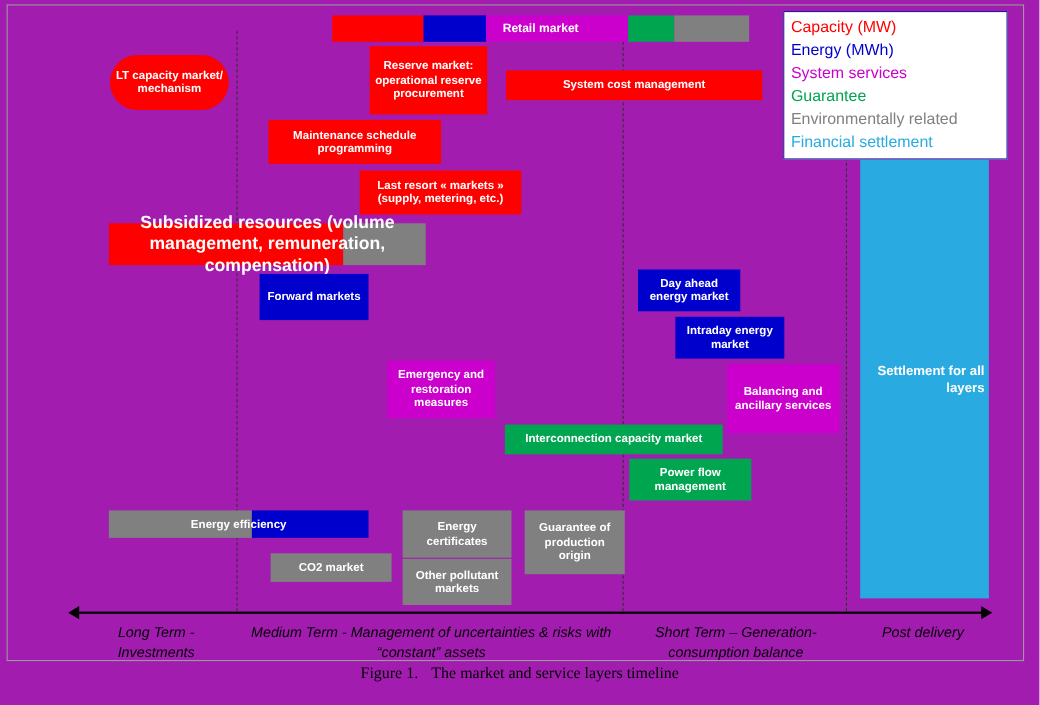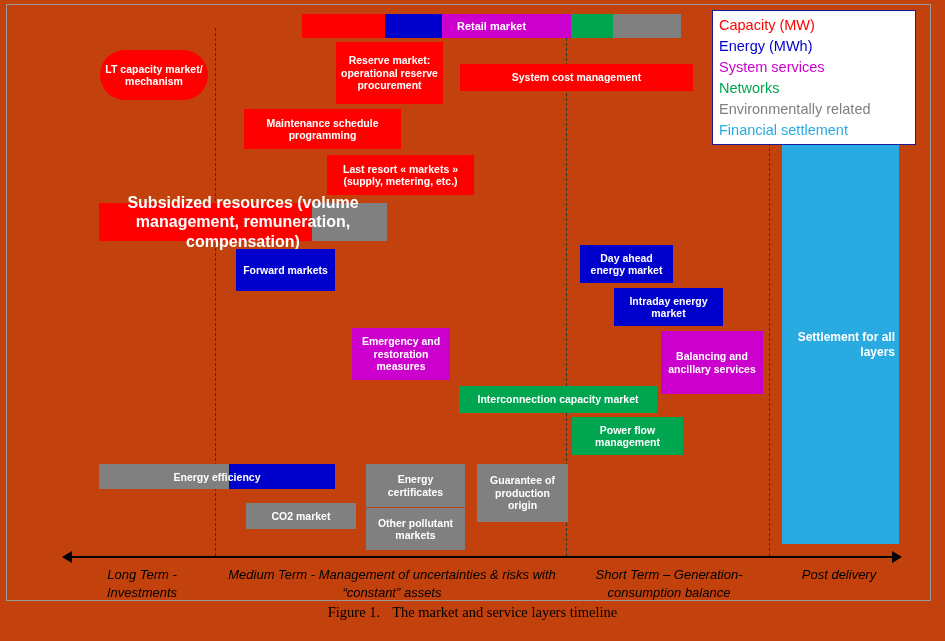--- a/index.html
+++ b/index.html
@@ -7,21 +7,21 @@
     padding: 0;
     background: #ffffff;
   }
   body {
     font-family: "Liberation Sans", sans-serif;
   }
   #canvas {
     position: relative;
     width: 945px;
     height: 641px;
-    background: #c2410c;
+    background: #a21caf;
     overflow: hidden;
     text-decoration: underline;
   }
   .frame {
     position: absolute;
     left: 6px;
     top: 4px;
     width: 925px;
     height: 597px;
     border: 1px solid #9a9a9a;
@@ -224,21 +224,21 @@
   </div>
 
   <div class="box ener" style="left:236px; top:249px; width:99px; height:42px;">
     <span>Forward markets</span>
   </div>
 
   <div class="box ener" style="left:580px; top:245px; width:93px; height:38px;">
     <span>Day ahead energy market</span>
   </div>
 
-  <div class="box ener" style="left:614px; top:288px; width:109px; height:38px;">
+  <div class="box ener" style="left:614px; top:288px; width:99px; height:38px;">
     <span>Intraday energy market</span>
   </div>
 
   <div class="box sys" style="left:352px; top:328px; width:98px; height:52px;">
     <span>Emergency and restoration measures</span>
   </div>
 
   <div class="box sys" style="left:661px; top:331px; width:102px; height:63px;">
     <span>Balancing and ancillary services</span>
   </div>
@@ -274,21 +274,21 @@
   </div>
 
   <div class="box fin" style="left:782px; top:145px; width:117px; height:399px; font-size:12px;">
     <span>Settlement for all layers</span>
   </div>
 
   <div class="legend">
     <div class="row lg-cap">Capacity (MW)</div>
     <div class="row lg-ener">Energy (MWh)</div>
     <div class="row lg-sys">System services</div>
-    <div class="row lg-net">Networks</div>
+    <div class="row lg-net">Guarantee</div>
     <div class="row lg-env">Environmentally related</div>
     <div class="row lg-fin">Financial settlement</div>
   </div>
 
   <div class="axis">
     <div class="line"></div>
     <div class="arrow-l"></div>
     <div class="arrow-r"></div>
   </div>
 

